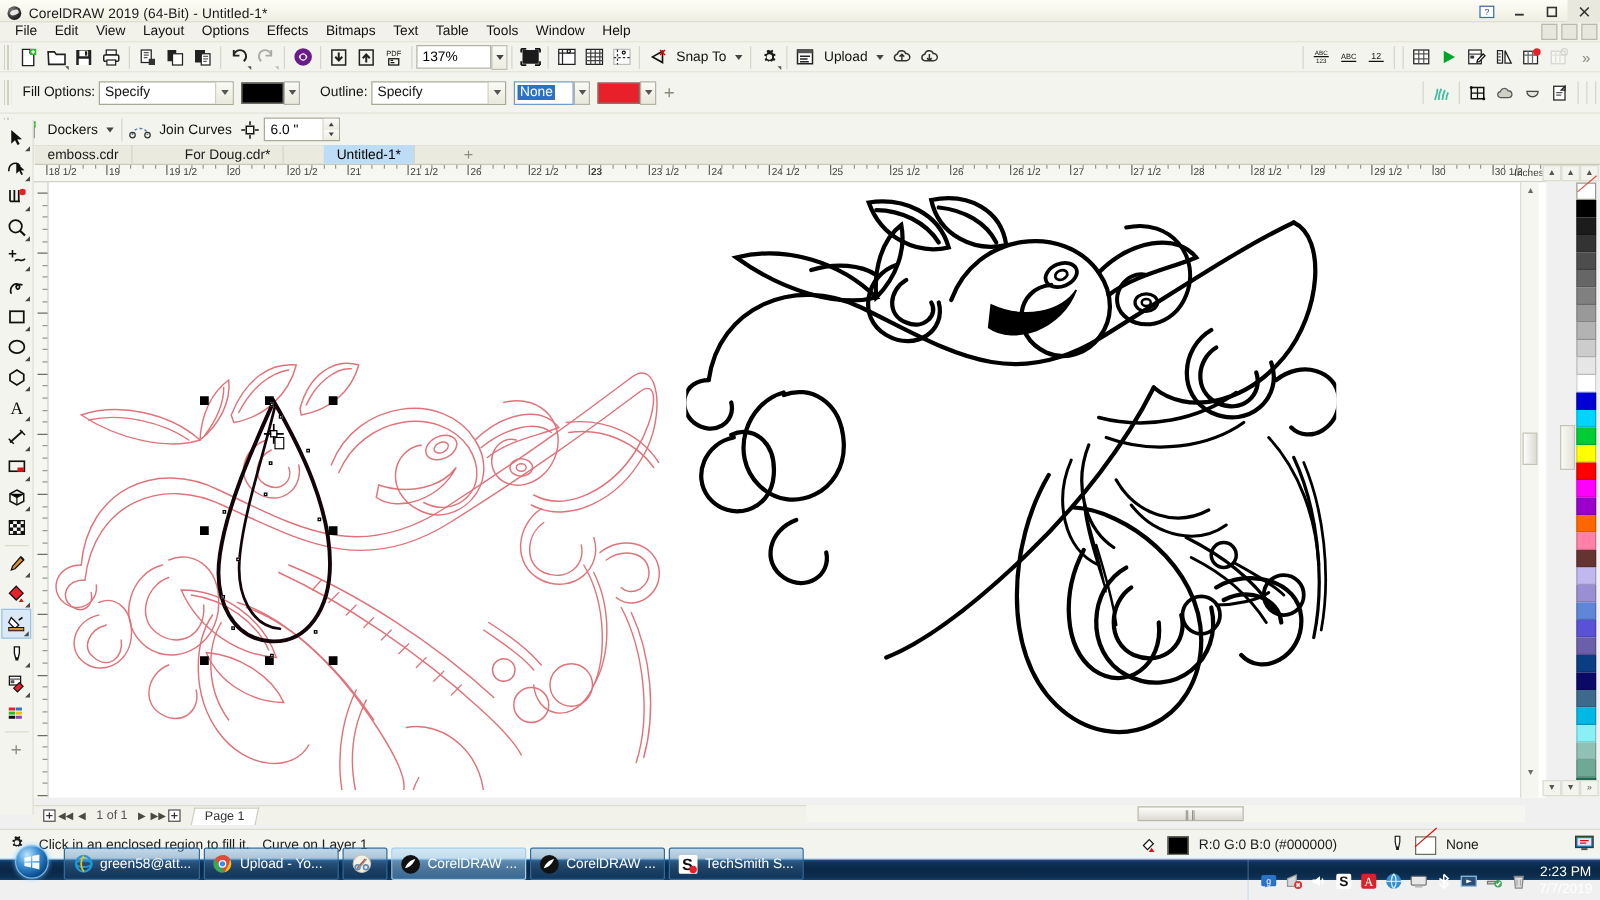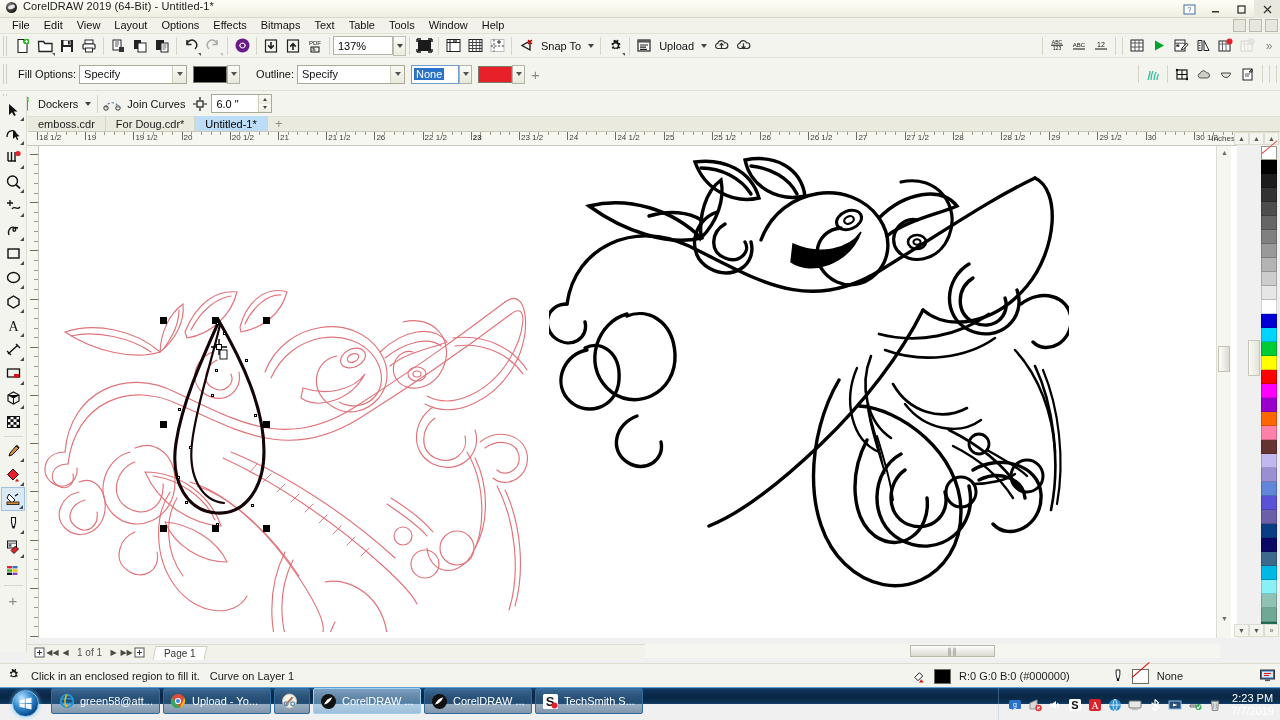--- a/index.html
+++ b/index.html
@@ -11,21 +11,21 @@
     background:#f0f0f0;
     -webkit-font-smoothing: antialiased;
   }
   #app { position:relative; width:1280px; height:720px; }
 
   
   .titlebar{
     position:absolute; left:0; top:0; width:1280px; height:18px;
     background:linear-gradient(to bottom,#fdfdf6 0%,#f6f6ec 55%,#eeeee2 100%);
     border-bottom:1px solid #d8d8cc;
-    display:flex; align-items:flex-start;
+    display:flex; align-items:flex-end;
   }
   .tb-logo{ width:16px; height:14px; margin-left:3px; display:flex; align-items:center; justify-content:center; }
   .tb-logo .ball{
     width:11px;height:11px;border-radius:50%;
     background:radial-gradient(circle at 32% 30%, #7d7d7d 0%, #2b2b2b 60%, #000 100%);
     position:relative;
   }
   .tb-logo .ball:after{
     content:""; position:absolute; left:2px; top:3px; width:7px;height:4px;
     background:#fff; border-radius:50% 50% 40% 60%; transform:rotate(-22deg); opacity:.85;
@@ -97,21 +97,21 @@
 
   
   .spinbox{ display:flex; align-items:center; height:19px; border:1px solid #a9a996; background:#fff; }
   .spinbox .v{ width:46px; padding-left:4px; font-size:11px; }
   .spin-arrows{ width:13px;height:17px; display:flex;flex-direction:column; border-left:1px solid #cfcfc0;}
   .spin-arrows div{ flex:1; background:linear-gradient(#fbfbf7,#ececdf); display:flex;align-items:center;justify-content:center; }
 
   
   .doctabs{
     position:absolute; left:28px; top:117px; width:1252px; height:15px;
-    background:#eaeadf; display:flex; align-items:flex-end; border-bottom:1px solid #c9c9ba;
+    background:#eaeadf; display:flex; align-items:flex-end; border-bottom:1px solid #c9c9ba;gap:32px;
   }
   .dtab{
     height:15px; padding:0 10px; font-size:11px; color:#1a1a1a;
     display:flex; align-items:center; border-right:1px solid #d6d6c8;
   }
   .dtab.active{ background:#bcddf5; color:#000; }
   .dtab-plus{ width:22px; height:15px; display:flex;align-items:center;justify-content:center; color:#8d8d80; font-size:13px;}
 
   
   .toolbox{
@@ -215,21 +215,21 @@
   .swc.first{ border-top:1px solid rgba(0,0,0,.25); }
   .pal-none{ width:16px;height:14px; background:#fff; border:1px solid #9a9a8c; position:relative; }
   .pal-none:after{ content:""; position:absolute; left:0px; top:6px; width:20px; height:1px;
     background:#e05050; transform:rotate(-40deg); transform-origin:left center; }
 
   
   .taskbar{
     position:absolute; left:0; top:687px; width:1280px; height:17px;
     background:linear-gradient(to bottom,#1d4c78 0%,#0d3157 14%,#0a2745 50%,#0c2f51 86%,#14406a 100%);
     border-top:1px solid #5d9fd4;
-    display:flex; align-items:flex-start;
+    display:flex; align-items:flex-end;
   }
   .startorb{
     width:46px;height:30px; margin-left:2px; display:flex;align-items:center;justify-content:center;
   }
   .orb{ width:27px;height:27px; border-radius:50%;
     background:radial-gradient(circle at 35% 28%,#bfe6ff 0%,#3a8fd4 38%,#0c4f92 72%,#062c55 100%);
     border:1px solid #7fc2ef; box-shadow:0 0 4px rgba(120,200,255,.8);
     display:flex;align-items:center;justify-content:center;
   }
   .tbtn{

